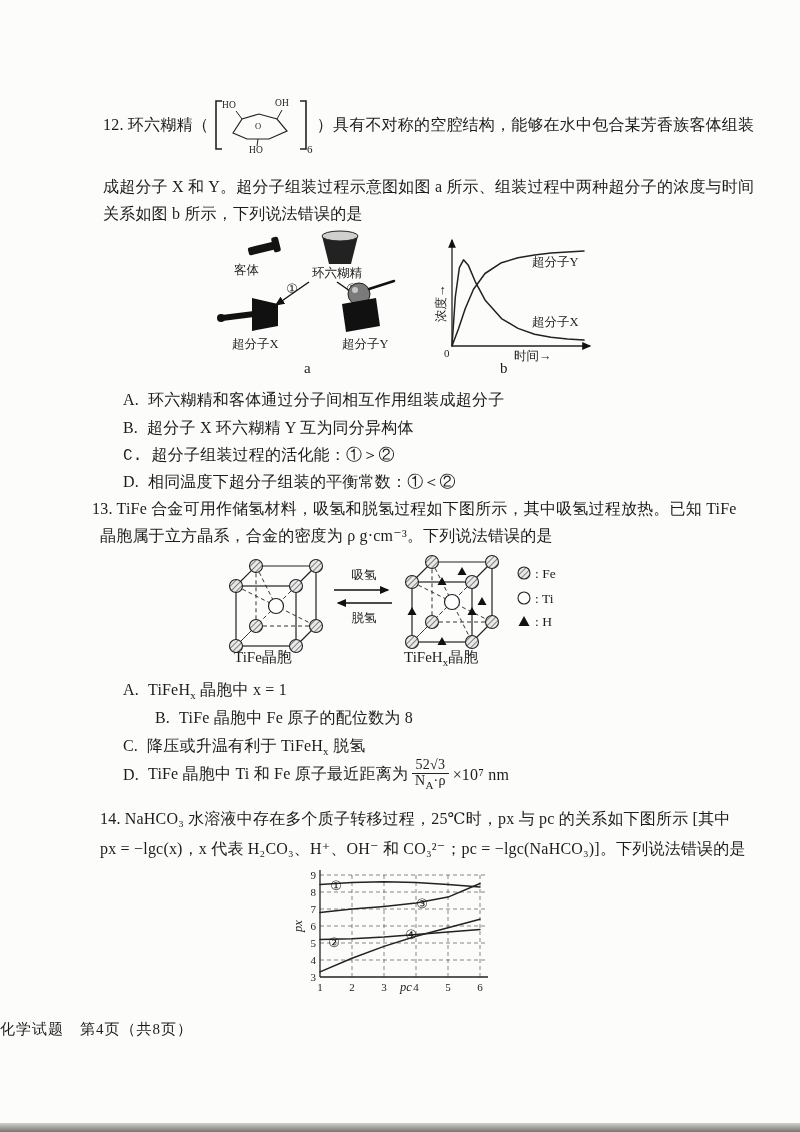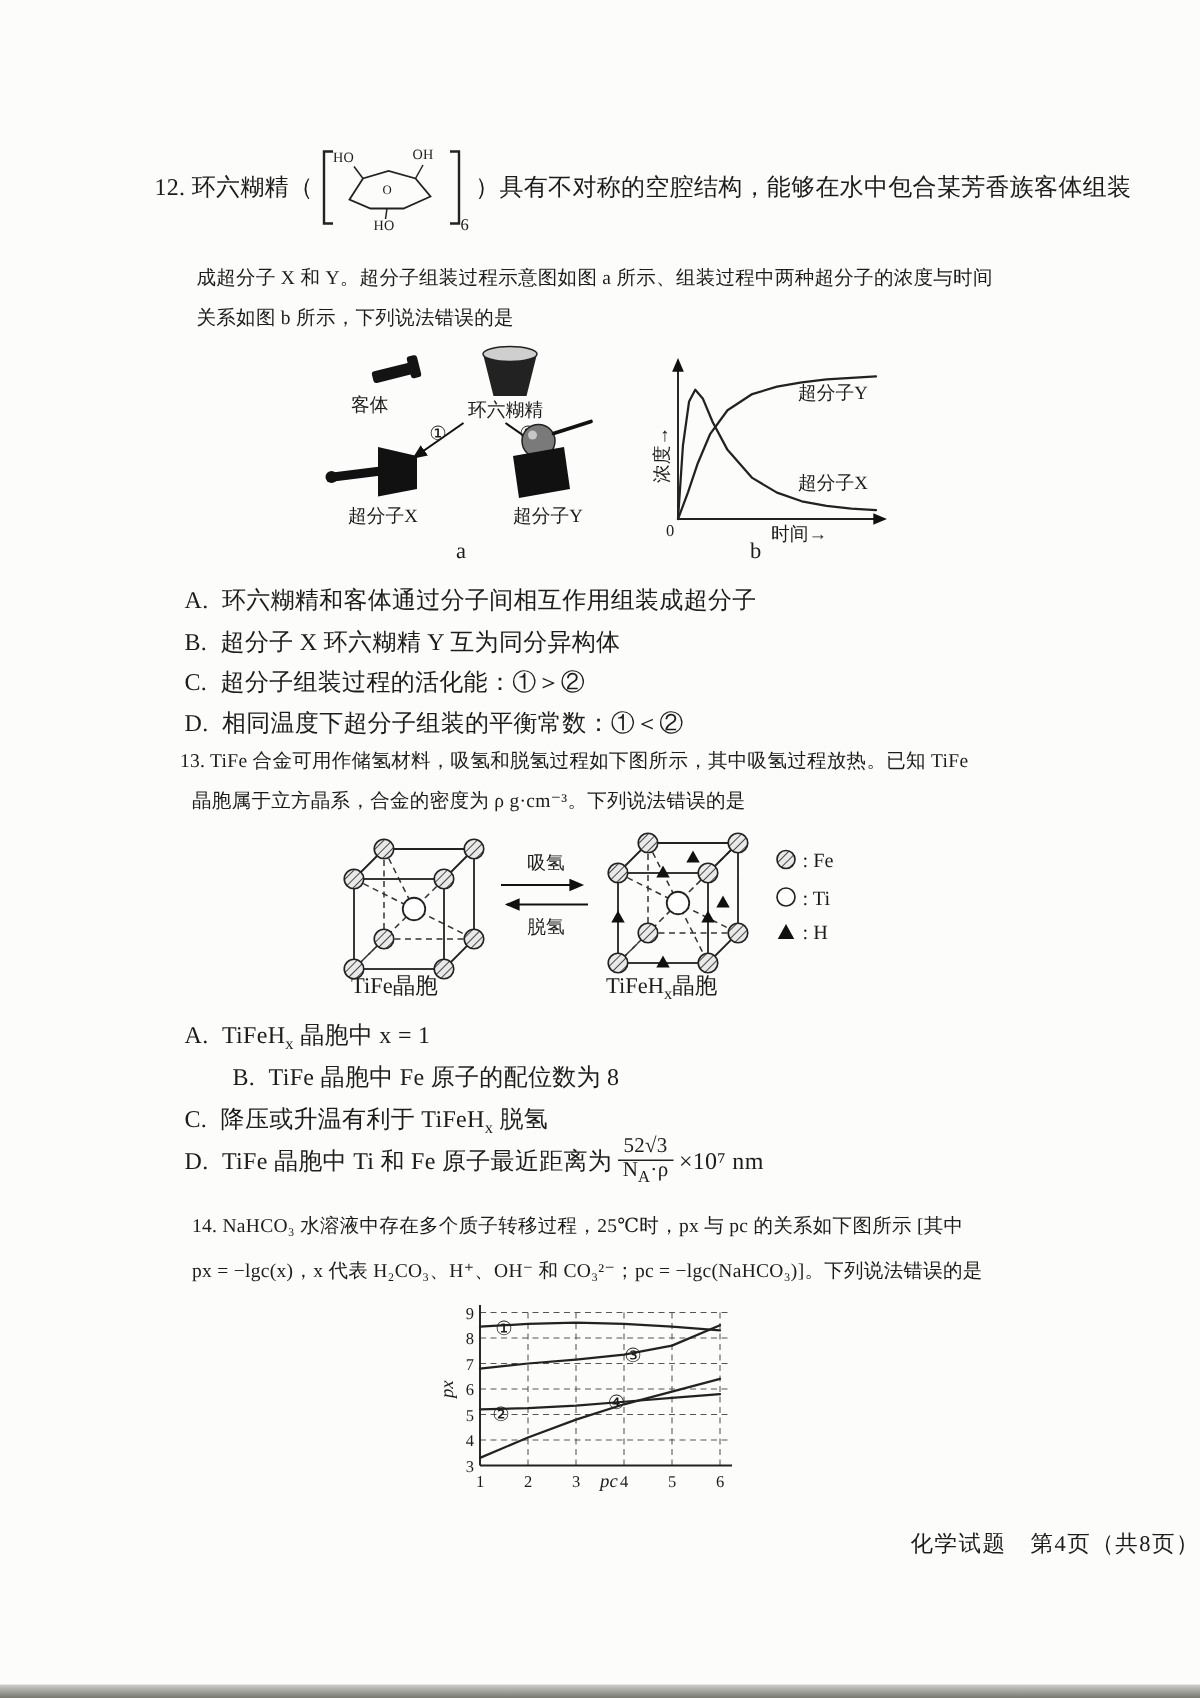--- a/index.html
+++ b/index.html
@@ -1,25 +1,25 @@
 <!DOCTYPE html>
 <html><head>
 <meta charset="utf-8">
 <style>
   html,body{margin:0;padding:0;background:#e9e9e7;}
   .page{position:relative;width:800px;height:1132px;margin:0 auto;background:#fcfcfa;
         font-family:"Liberation Serif","DejaVu Serif",serif;color:#1c1c1c;overflow:hidden;}
-  .t{position:absolute;font-size:13px;line-height:1.35;white-space:nowrap;letter-spacing:.2px;margin-left:28px;}
+  .t{position:absolute;font-size:16px;line-height:1.35;white-space:nowrap;letter-spacing:.2px;}
   .qfirst{position:absolute;display:flex;align-items:center;gap:2px;font-size:16px;white-space:nowrap;letter-spacing:.2px;}
   .opt{position:absolute;left:123px;font-size:16px;white-space:nowrap;letter-spacing:.2px;}
   .opt .lbl{margin-right:9px;}
   .opt-d{display:flex;align-items:center;}
   .caption{position:absolute;font-size:15px;}
   .cell-label{position:absolute;font-size:15px;white-space:nowrap;}
-  .footer{position:absolute;left:0;right:0;text-align:right;font-size:15px;letter-spacing:1px;}
+  .footer{position:absolute;left:0;right:0;text-align:left;font-size:15px;letter-spacing:1px;}
   .scan-edge{position:absolute;left:0;right:0;bottom:0;height:9px;
              background:linear-gradient(#cfcfcc,#77776f);}
   sub{font-size:11px;}
   .frac{display:inline-block;text-align:center;vertical-align:middle;margin:0 4px;line-height:1.05;font-family:Liberation Serif, serif;}
   .frac .num{display:block;font-size:14px;padding:0 3px;}
   .frac .den{display:block;font-size:14px;border-top:1.2px solid #222;padding:0 3px;}
   svg{position:absolute;overflow:visible;}
   svg text{font-family:"Liberation Serif","DejaVu Serif",serif;fill:#1c1c1c;}
   .curve{fill:none;stroke:#222;stroke-width:1.5;stroke-linejoin:round;stroke-linecap:round;}
   .axis{stroke:#222;stroke-width:1.3;fill:none;}
@@ -112,21 +112,21 @@
     <text x="96" y="96" class="cjk-sm">超分子X</text>
   </svg>
   <div class="caption" style="top:360px;left:500px;">b</div>
 
   <div class="opt" style="top:390px;">
     <span class="lbl">A.</span><span>环六糊精和客体通过分子间相互作用组装成超分子</span>
   </div>
   <div class="opt" style="top:418px;">
     <span class="lbl">B.</span><span>超分子 X 环六糊精 Y 互为同分异构体</span>
   </div>
-  <div class="opt" style="top:445px;">
+  <div class="opt" style="top:445px;font-family:Liberation Mono, monospace;">
     <span class="lbl">C.</span><span>超分子组装过程的活化能：①＞②</span>
   </div>
   <div class="opt" style="top:472px;">
     <span class="lbl">D.</span><span>相同温度下超分子组装的平衡常数：①＜②</span>
   </div>
 
   <div class="t" style="top:498px;left:92px;">13. TiFe 合金可用作储氢材料，吸氢和脱氢过程如下图所示，其中吸氢过程放热。已知 TiFe</div>
   <div class="t" style="top:525px;left:100px;">晶胞属于立方晶系，合金的密度为 ρ g·cm⁻³。下列说法错误的是</div>
 
   <svg style="left:222px;top:554px;" width="108" height="100" viewBox="0 0 108 100">

